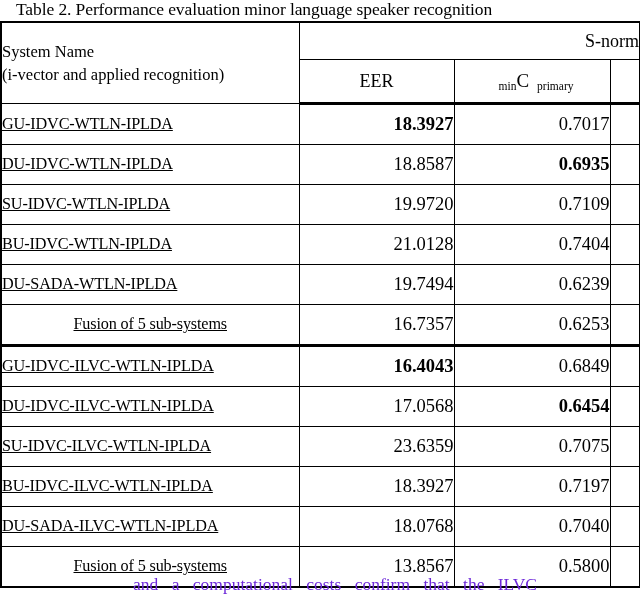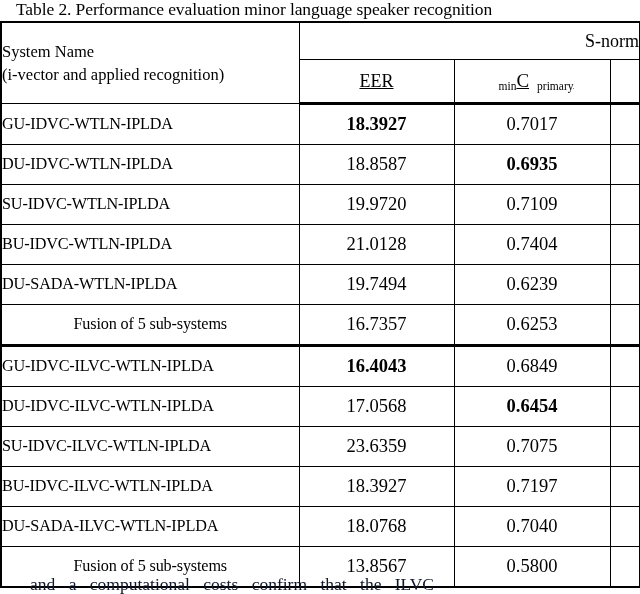--- a/index.html
+++ b/index.html
@@ -73,21 +73,20 @@
   }
   td.hd-snorm {
     text-align: right;
     font-size: 18px;
     height: 36px;
   }
   td.hd-sub {
     text-align: center;
     font-size: 18px;
     height: 42px;
-    text-decoration: underline;
   }
   .mincp {
     white-space: nowrap;
     font-size: 18px;
   }
   .mincp .sub {
     font-size: 11.5px;
     vertical-align: baseline;
     position: relative;
     top: 2.5px;
@@ -98,23 +97,24 @@
   }
 
   
   td.sys {
     padding-left: 12px;
     text-align: left;
     font-size: 16.2px;
     height: 39px;
     letter-spacing: -0.15px;
     white-space: nowrap;
+    text-decoration: underline;
   }
   td.num {
-    text-align: center;
+    text-align: right;
     font-size: 18.5px;
     height: 39px;
   }
   td.blank { }
 
   td.fusion-name {
     text-align: center;
     padding-left: 0;
     font-size: 16.2px;
     margin-left: 12px;
@@ -128,22 +128,23 @@
   
   #below-text {
     position: absolute;
     left: 0px;
     top: 576px;
     width: 640px;
     height: 18px;
     overflow: hidden;
     font-size: 17.5px;
     line-height: 20px;
-    color: #0f172a;
-    white-space: nowrap;
+    color: #6d28d9;
+    white-space: nowrap;
+    text-align: center;
   }
   #below-text .inner {
     display: block;
     position: relative;
     top: -2px;
     padding-left: 30px;
     word-spacing: 9px;
   }
 </style>
 </head>

